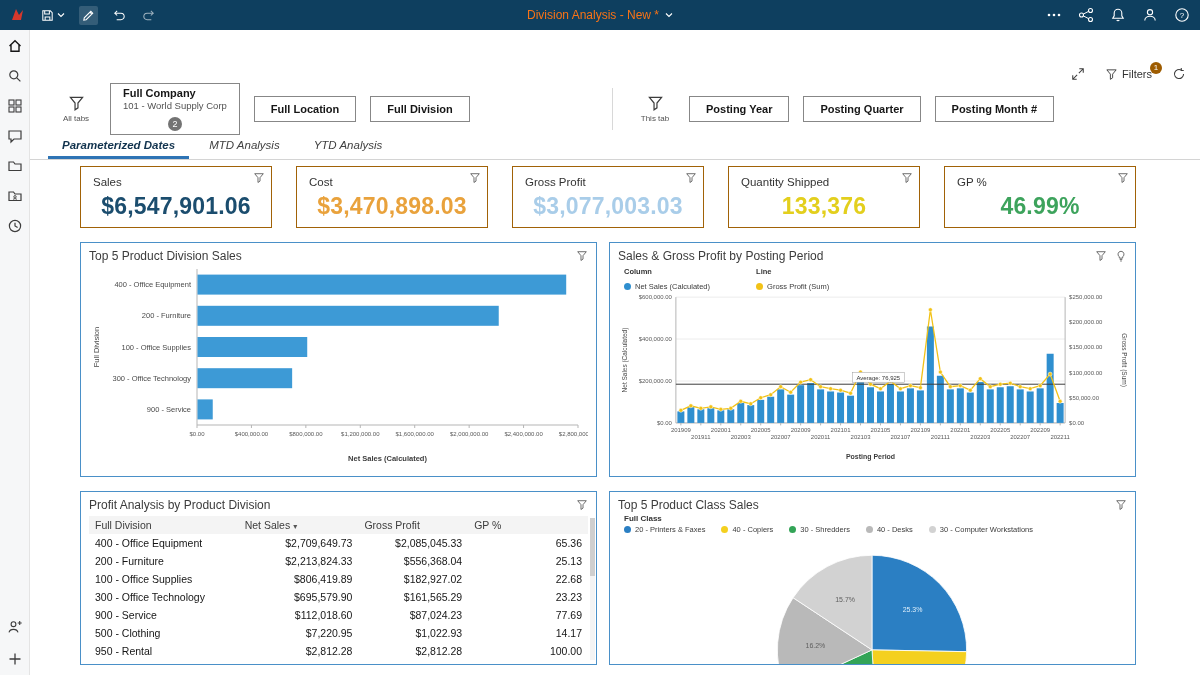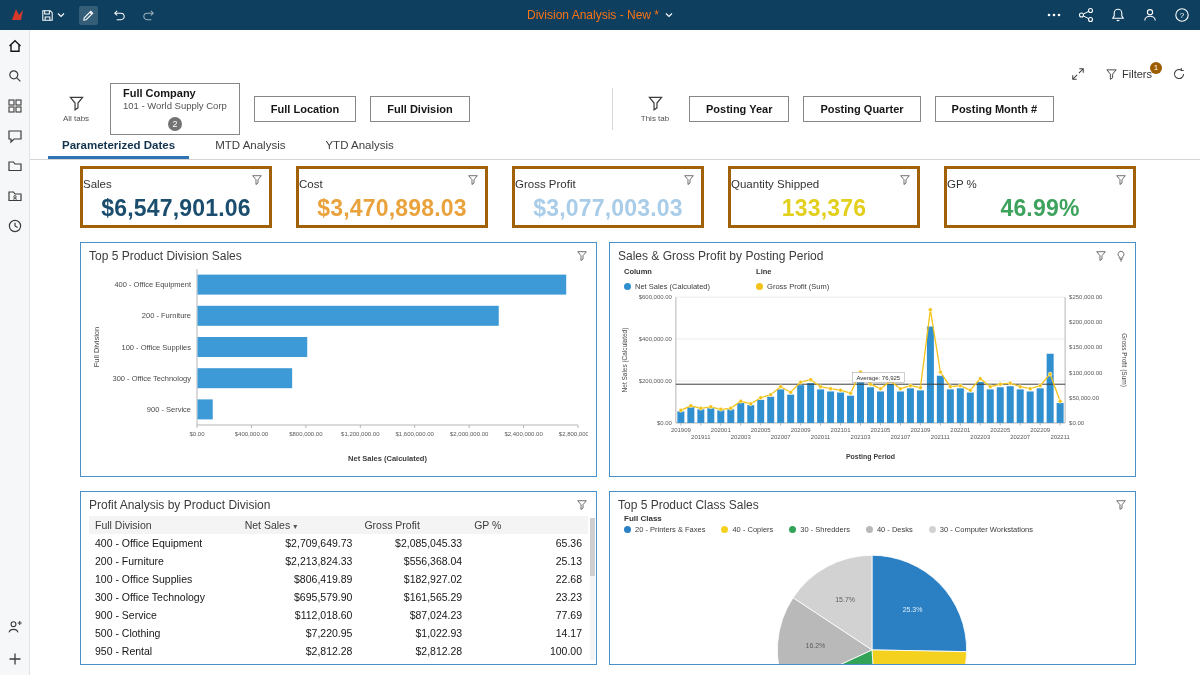--- a/index.html
+++ b/index.html
@@ -28,27 +28,27 @@
 .fb-right{display:flex;align-items:center;gap:14px;margin-left:22px;}
 .filter-group{display:flex;flex-direction:column;align-items:center;gap:2px;cursor:pointer;min-width:40px;}
 .fg-label{font-size:8px;color:#525252;}
 .chip{border:1px solid #878787;background:#fff;padding:6px 16px;font-size:11px;font-weight:bold;color:#161616;cursor:pointer;white-space:nowrap;}
 .chip-2line{display:flex;flex-direction:column;align-items:flex-start;padding:3px 12px;gap:1px;}
 .chip-title{font-size:11px;font-weight:bold;color:#161616;}
 .chip-sub{display:flex;align-items:center;font-size:9.5px;font-weight:normal;color:#525252;gap:6px;flex-direction:column;}
 .chip-badge{width:14px;height:14px;border-radius:50%;background:#737373;color:#fff;font-size:9px;display:inline-flex;align-items:center;justify-content:center;}
 .vdivider{width:1px;height:42px;background:#d8d8d8;}
 
-.tabs{height:26px;display:flex;align-items:flex-end;padding-left:18px;gap:12px;border-bottom:1px solid #d4d4d4;}
+.tabs{height:26px;display:flex;align-items:flex-end;padding-left:18px;gap:6px;border-bottom:1px solid #d4d4d4;font-style:italic;}
 .tab{padding:4px 14px 5px;font-size:11.5px;color:#404040;cursor:pointer;border-bottom:3px solid transparent;}
 .tab.active{font-weight:bold;color:#12334e;border-bottom-color:#2e74b5;}
 
 .content{flex:1;padding:6px 64px 8px 50px;display:flex;flex-direction:column;gap:14px;min-height:0;}
 .kpi-row{display:flex;gap:24px;height:62px;}
-.kpi-card{flex:1;border:3px solid #a16207;background:#fff;position:relative;padding:5px 0;}
+.kpi-card{flex:1;border:1px solid #a16207;background:#fff;position:relative;padding:5px 12px;}
 .kpi-title{font-size:11.5px;color:#333;}
 .kpi-funnel{position:absolute;top:5px;right:6px;}
 .kpi-value{text-align:center;font-size:23px;font-weight:bold;margin-top:3px;letter-spacing:0.2px;}
 .charts-row{display:flex;gap:12px;height:235px;}
 .bottom-row{display:flex;gap:12px;height:174px;}
 .panel{border:1px solid #4a90c8;background:#fff;position:relative;padding:6px 8px;overflow:hidden;}
 .panel-bar,.panel-table{width:517px;flex:0 0 517px;}
 .panel-combo,.panel-pie{flex:1;}
 .panel-title{font-size:12px;color:#3c3c3c;height:16px;}
 .panel-icons{position:absolute;top:7px;right:8px;display:flex;gap:8px;}

